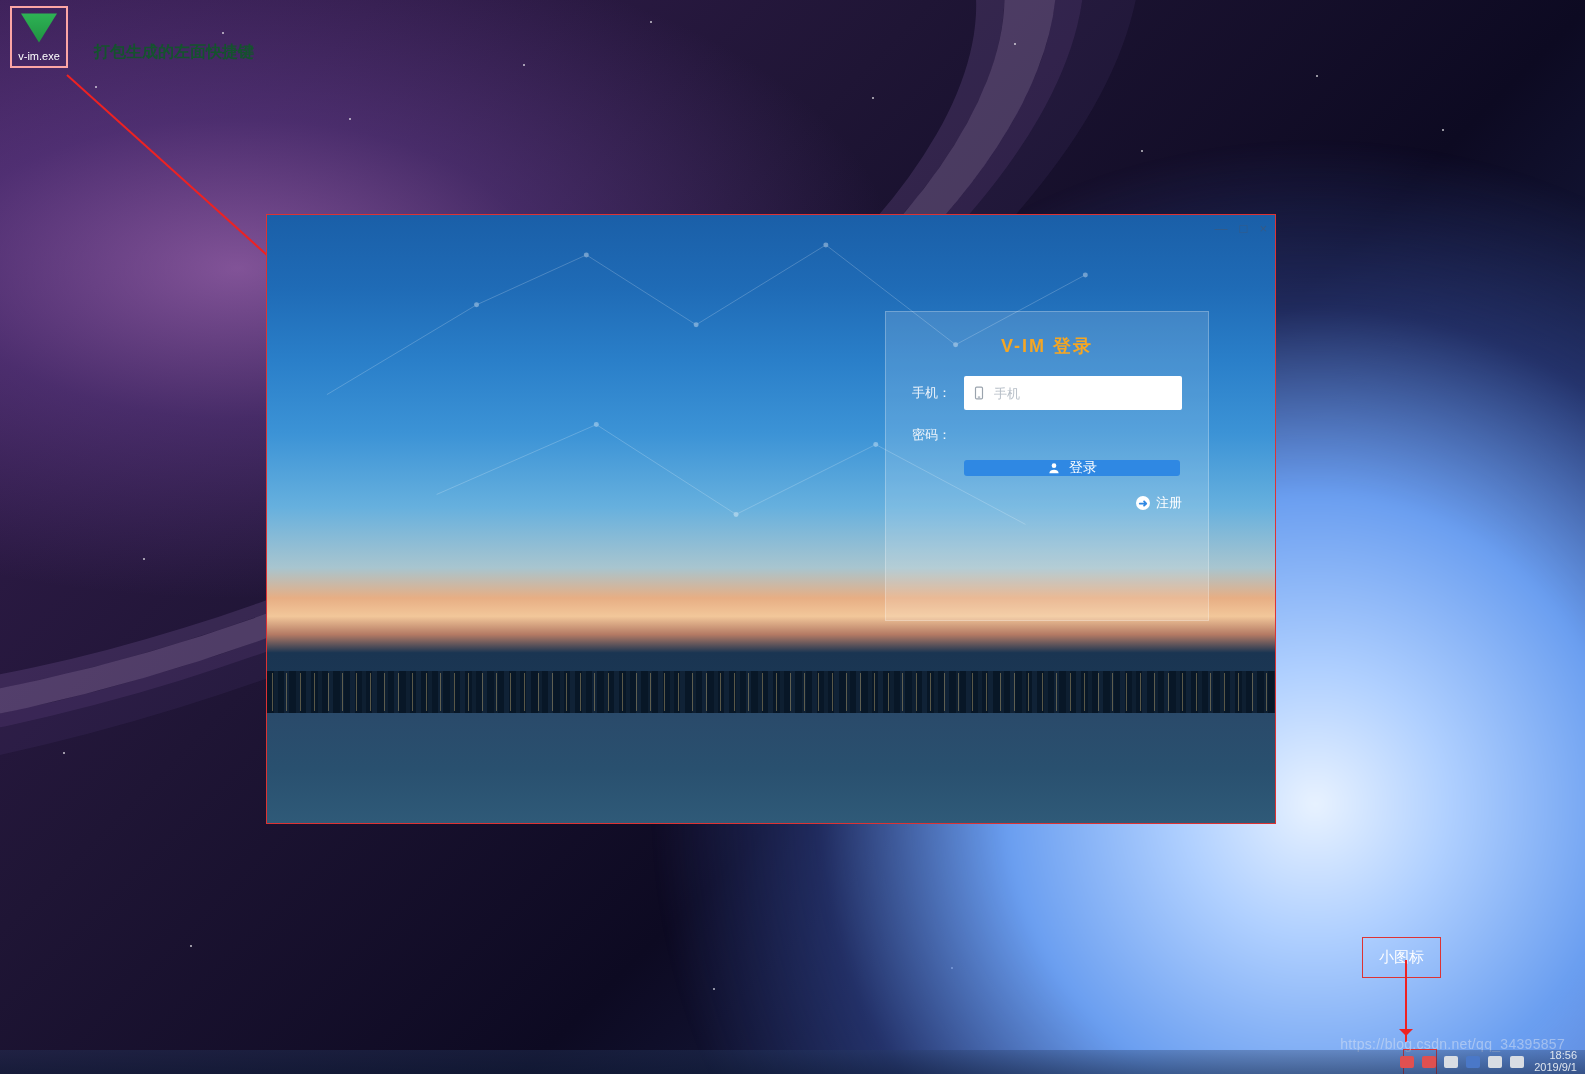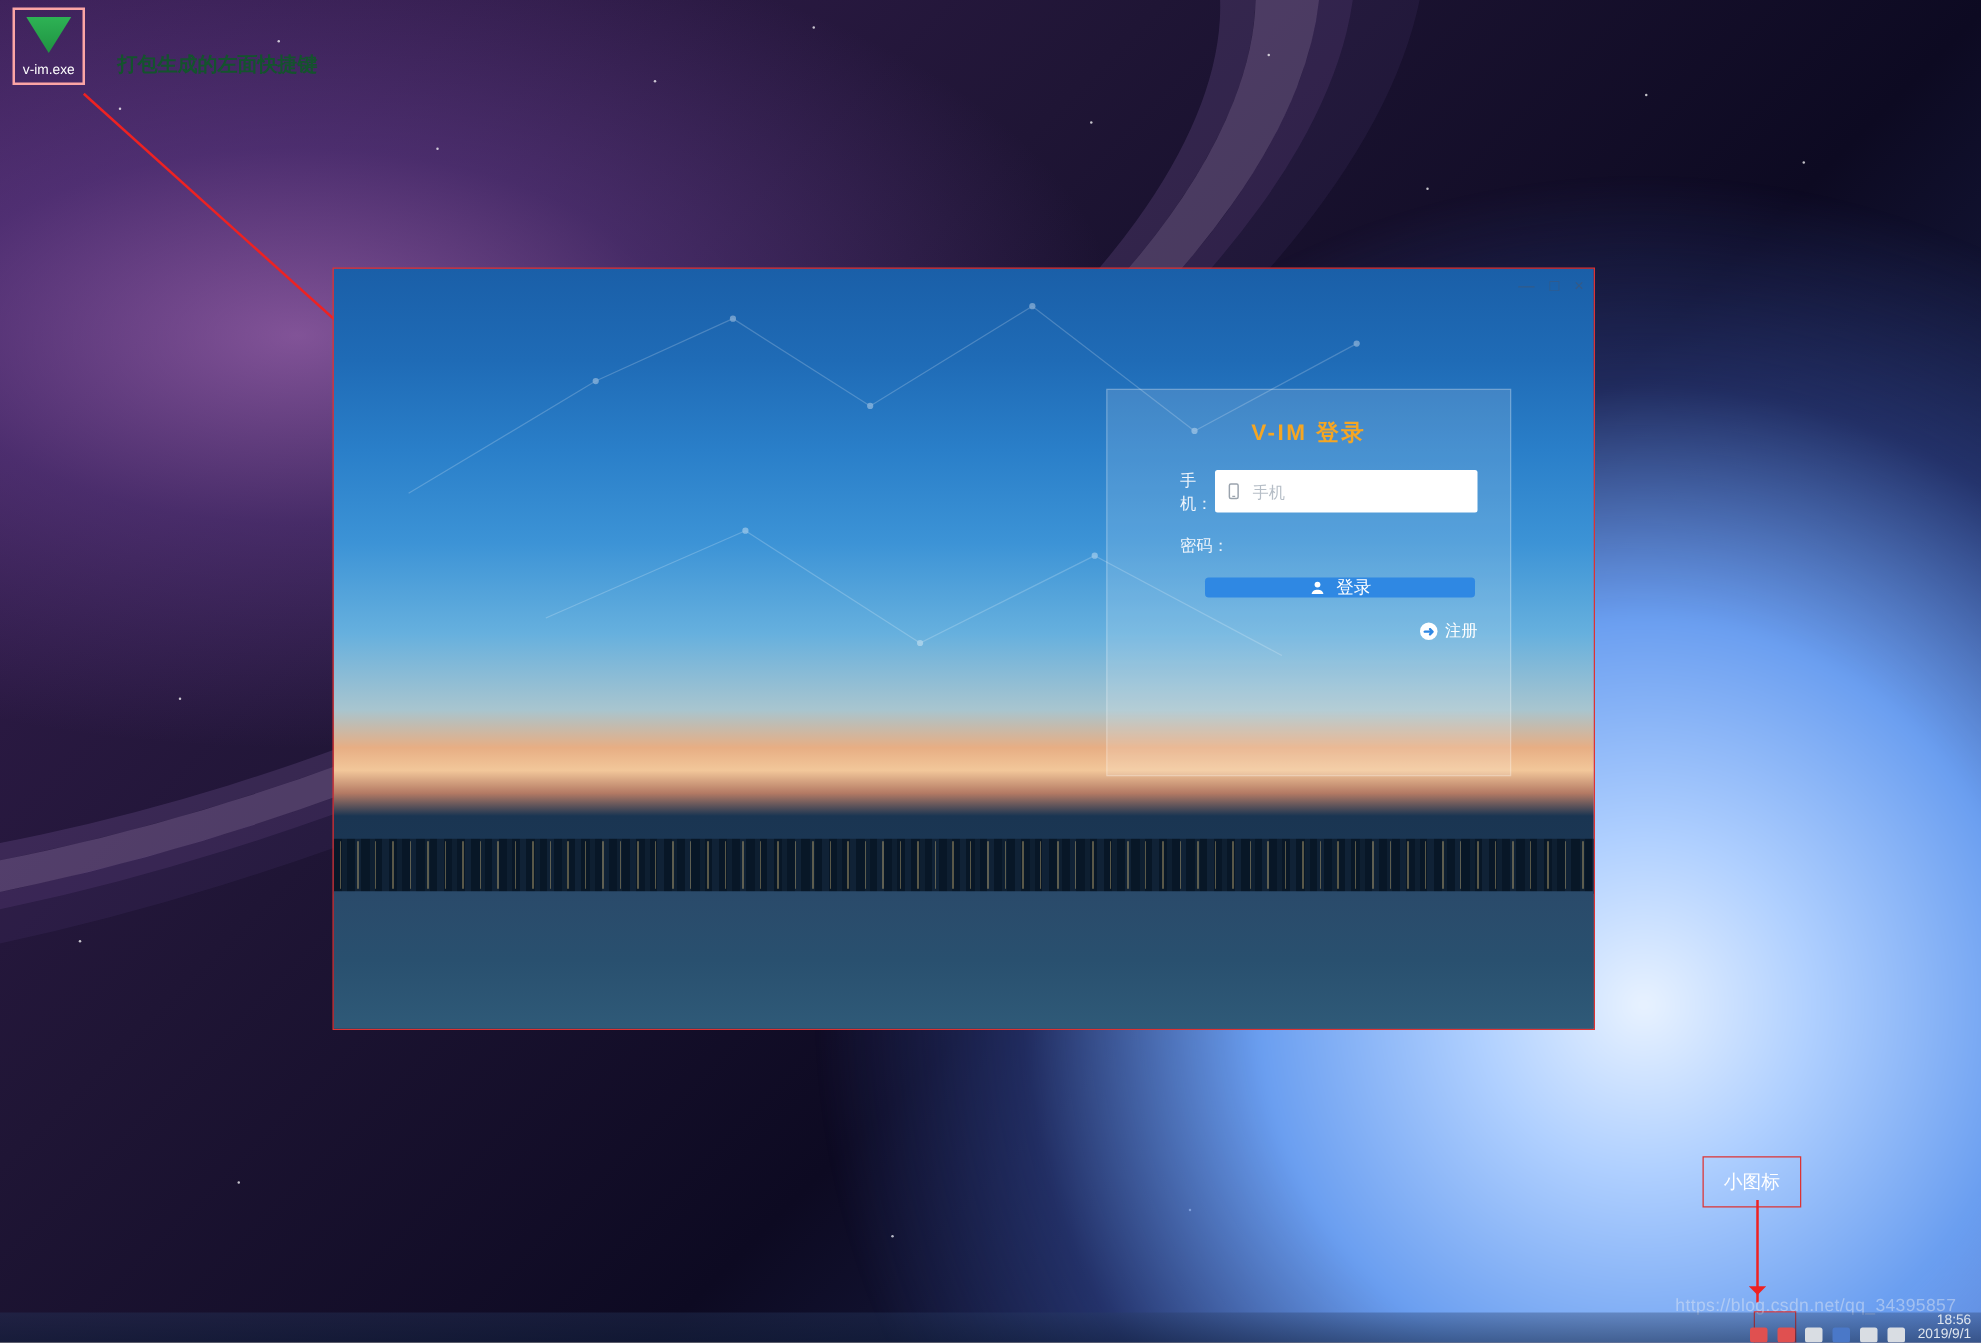--- a/index.html
+++ b/index.html
@@ -119,21 +119,21 @@
   border: 1px solid rgba(255,255,255,0.25);
   padding: 22px 26px;
   color: #fff;
 }
 .login h2 {
   text-align: center; color: #f5a623;
   font-size: 18px; font-weight: 600; margin-bottom: 18px;
   letter-spacing: 2px;
 }
 .login .row {
-  display: flex; align-items: flex-start; margin-bottom: 16px; margin-left: 32px;
+  display: flex; align-items: center; margin-bottom: 16px;
 }
 .login .row label {
   width: 52px; font-size: 13px; color: #eef4fb;
 }
 .login .input-wrap {
   flex: 1; display: flex; align-items: center;
   background: #fff; height: 34px; border-radius: 2px;
 }
 .login .input-wrap .ico {
   width: 30px; display: flex; align-items: center; justify-content: center;
@@ -158,31 +158,31 @@
   cursor: pointer;
 }
 .login .register .circ {
   display: inline-flex; width: 14px; height: 14px; border-radius: 50%;
   background: #fff; color: #2f88e3; align-items: center; justify-content: center;
   font-size: 11px; font-weight: bold;
 }
 
 
 .small-icon-anno {
-  position: absolute; right: 144px; bottom: 108px;
+  position: absolute; right: 144px; bottom: 96px;
   border: 1px solid #d33; padding: 10px 16px; color: #fff;
   font-size: 15px;
 }
 
 
 .taskbar {
   position: absolute; left: 0; right: 0; bottom: 0;
   height: 24px;
   background: linear-gradient(180deg, rgba(40,60,100,0.35), rgba(20,35,65,0.55));
-  display: flex; align-items: flex-end; justify-content: flex-end;
+  display: flex; align-items: center; justify-content: flex-end;
   padding: 0 8px; gap: 10px; color: #dfe6ef; font-size: 11px;
 }
 .taskbar .tray { display: flex; gap: 8px; align-items: center; }
 .taskbar .tray i {
   display: inline-block; width: 14px; height: 12px;
   background: #d9dde3; border-radius: 2px;
 }
 .taskbar .tray i.red { background: #e05050; }
 .taskbar .tray i.blue { background: #4a78c8; }
 .taskbar .clock { text-align: right; line-height: 1.05; }

